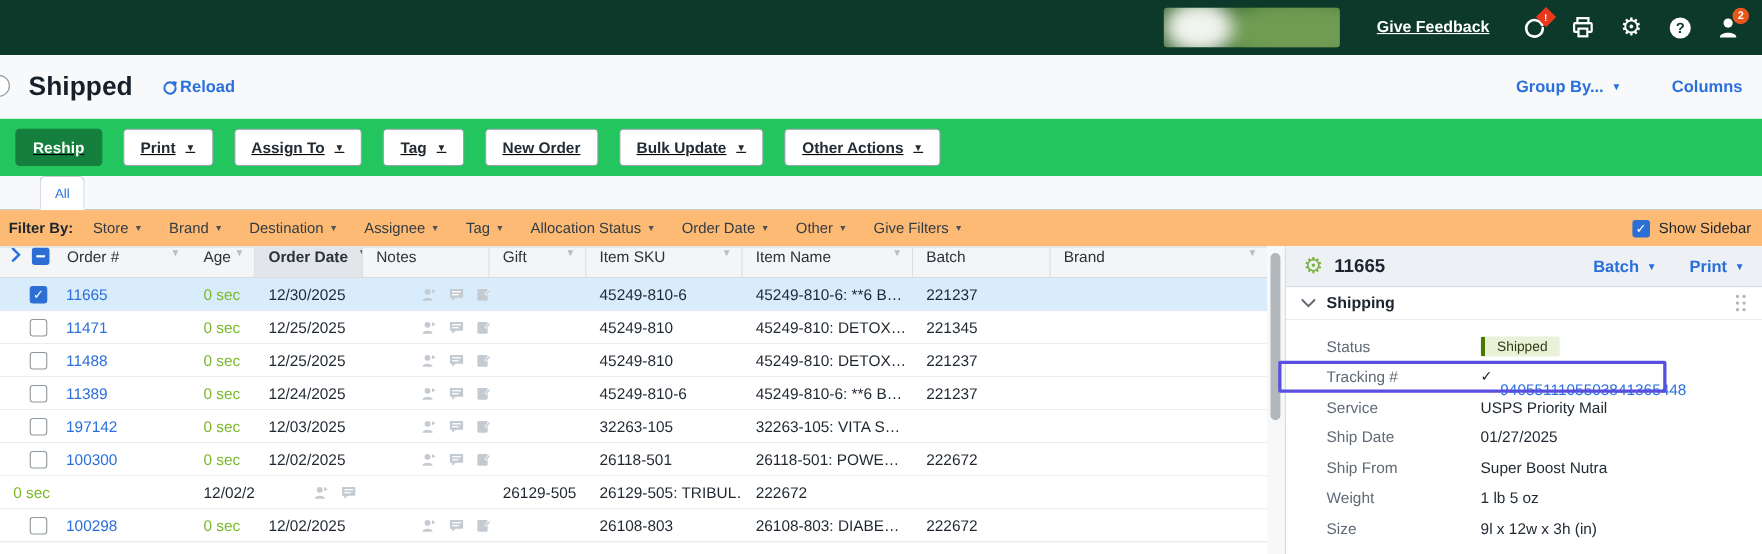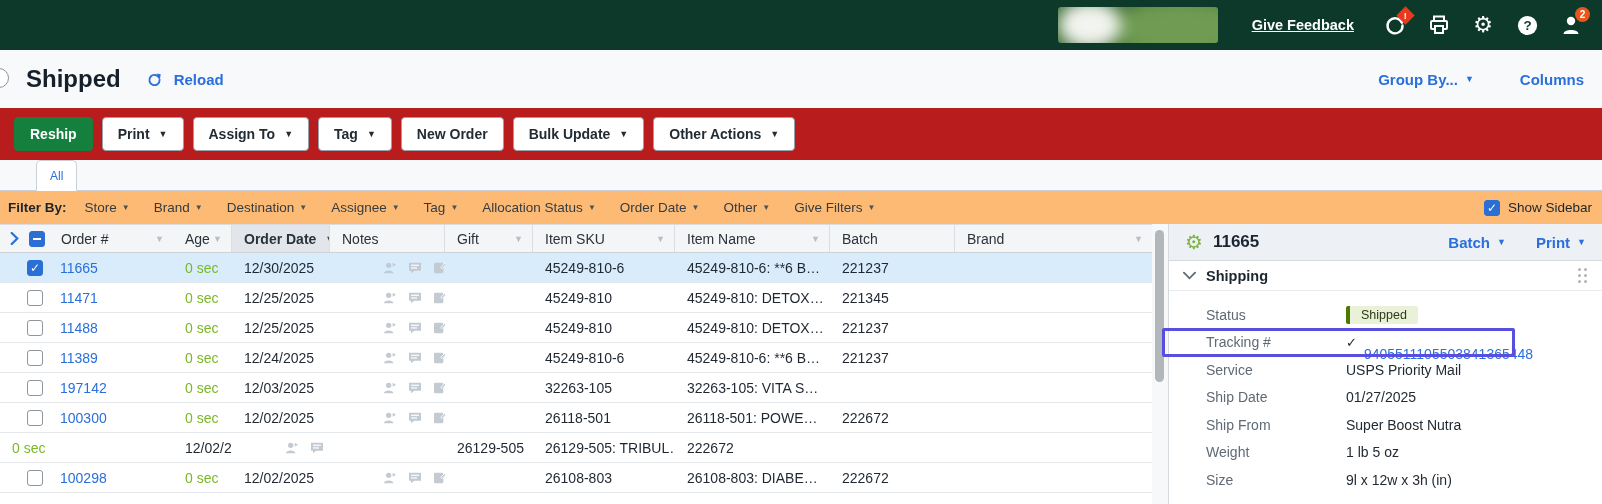--- a/index.html
+++ b/index.html
@@ -34,31 +34,31 @@
   .badge-round { position:absolute; top:-1px; right:-2px; min-width:15px; height:15px;
     background:#e8551d; border-radius:50%; color:#fff; font-size:10px; font-weight:bold;
     display:flex; align-items:center; justify-content:center; }
 
   
   .pagebar { position:absolute; top:50px; left:0; width:100%; height:58px;
     background:#f8f9fa; display:flex; align-items:center; padding:0 18px; }
   .half-circle { position:absolute; left:-11px; top:18px; width:20px; height:20px;
     border:1.5px solid #8a939c; border-radius:50%; background:#fff; }
   .page-title { font-size:24px; color:#16202b; font-weight:bold; margin-left:8px; }
-  .reload-link { display:flex; align-items:center; gap:12px; color:#2a6fdb;
+  .reload-link { display:flex; align-items:center; gap:2px; color:#2a6fdb;
     font-size:15px; font-weight:bold; margin-left:26px; cursor:pointer; }
   .pagebar-right { margin-left:auto; display:flex; align-items:center; gap:46px; }
   .blue-link { color:#2a6fdb; font-size:15px; font-weight:bold; cursor:pointer;
     display:flex; align-items:center; gap:7px; white-space:nowrap; }
   .caret { font-size:9px; line-height:1; }
   .caret.blue { color:#2a6fdb; }
 
   
   .toolbar { position:absolute; top:108px; left:0; width:100%; height:52px;
-    background:#b91c1c; display:flex; align-items:center; gap:9px; padding:0 14px; }
+    background:#22c55e; display:flex; align-items:center; gap:19px; padding:0 14px;text-decoration:underline; }
   .btn { height:34px; display:inline-flex; align-items:center; gap:9px;
     padding:0 15px; border:1px solid #98a1a9; border-radius:4px; background:#fff;
     font-size:14px; font-weight:bold; color:#222c35; cursor:pointer; white-space:nowrap; }
   .btn .caret { color:#222c35; }
   .btn.primary { background:#15803d; border-color:#15803d; color:#fff; }
 
   
   .tabs { position:absolute; top:160px; left:0; width:100%; height:31px;
     background:#f8f9fa; border-bottom:1px solid #c9cfd5; }
   .tab { position:absolute; left:36px; bottom:-1px; height:31px; padding:0 13px;
@@ -85,21 +85,21 @@
 
   
   .main { position:absolute; top:224px; left:0; width:100%; height:280px; background:#fff; }
 
   
   .grid-row { display:grid;
     grid-template-columns:173px 59px 98px 115px 88px 142px 155px 125px 1fr;
     width:1152px; }
   .thead { height:29px; background:#f3f5f7; border-top:1px solid #d9dde1;
     border-bottom:1px solid #cfd4d9; }
-  .th { position:relative; display:flex; align-items:center; padding:0 12px;
+  .th { position:relative; display:flex; align-items:flex-start; padding:0 12px;
     font-size:14px; color:#2a323a; border-right:1px solid #dbdfe3; overflow:hidden;
     white-space:nowrap; cursor:pointer; }
   .th .col-caret { position:absolute; right:9px; color:#b6bec6; font-size:9px; }
   .th.sorted { background:#e2e6ea; font-weight:bold; }
   .th.sorted .col-caret { position:static; margin-left:9px; color:#3a424a; }
   .th.controls { gap:9px; padding:0 0 0 9px; border-right:none; }
   .tbody .grid-row { height:30px; border-bottom:1px solid #e5e8eb; background:#fff; }
   .tbody .grid-row.selected { background:#d8ecfb; }
   .td { display:flex; align-items:center; padding:0 12px; font-size:14px;
     color:#1f2730; overflow:hidden; white-space:nowrap; }

